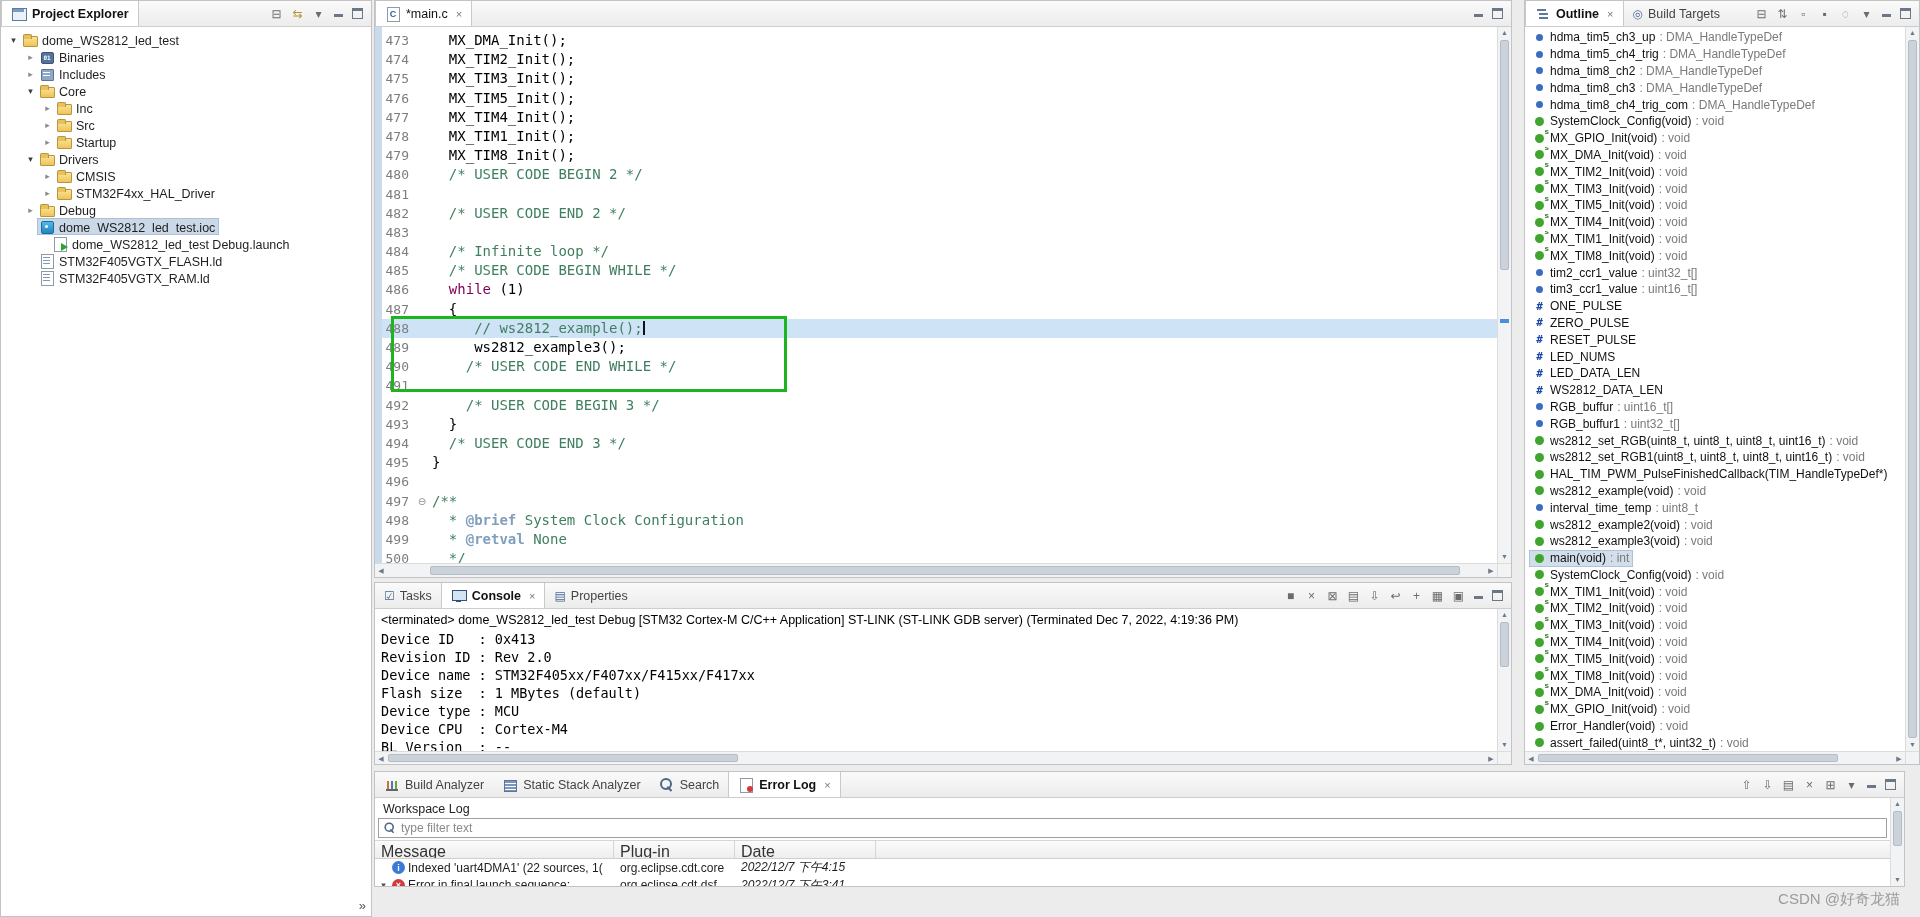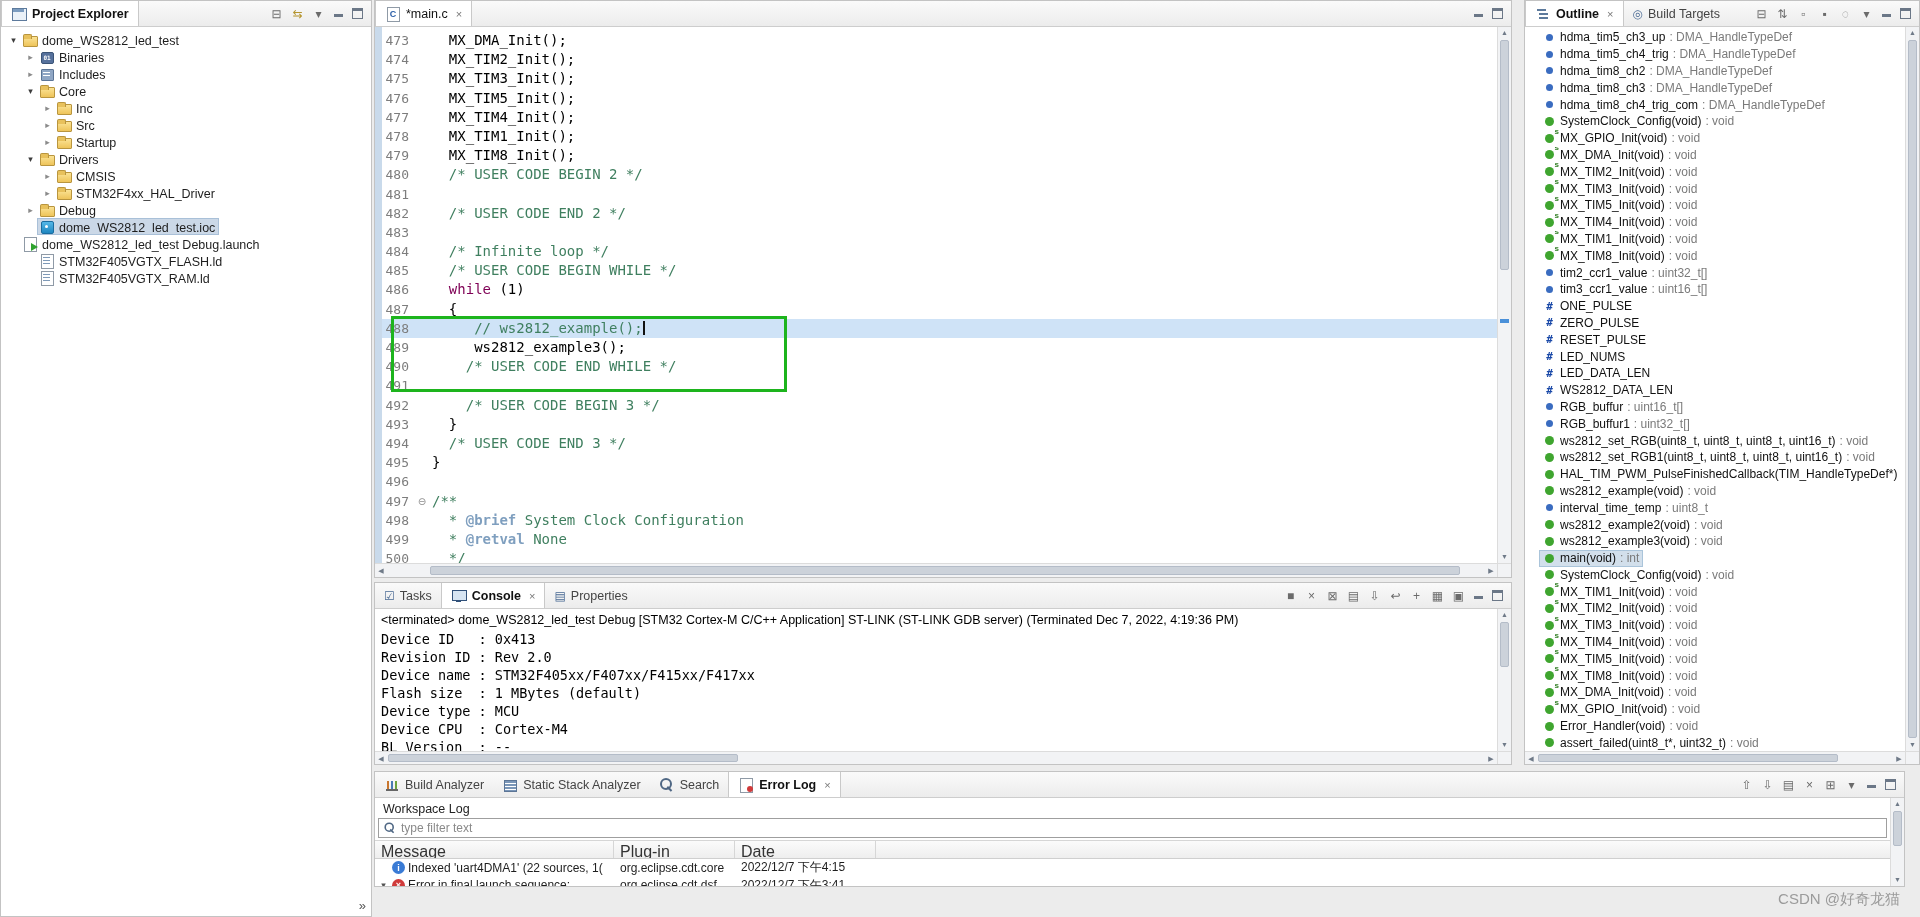--- a/index.html
+++ b/index.html
@@ -76,21 +76,21 @@
 .vthumb{position:absolute;left:2px;right:2px;background:#ccd2da;border:1px solid #b4bcc8;border-radius:2px;}
 .hthumb{position:absolute;top:2px;bottom:2px;background:#ccd2da;border:1px solid #b4bcc8;border-radius:2px;}
 .ovm{position:absolute;left:2px;right:2px;height:4px;background:#4a90d9;}
 .corner{position:absolute;right:0;bottom:0;width:14px;height:14px;background:#f2f3f5;border-left:1px solid #dcdcdc;border-top:1px solid #dcdcdc;}
 
 #con-title{position:absolute;top:30px;left:6px;right:20px;font-size:12.5px;color:#000;white-space:nowrap;overflow:hidden;}
 #con-out{position:absolute;top:47px;left:6px;right:16px;bottom:13px;overflow:hidden;}
 .conline{font:13.5px/18px "DejaVu Sans Mono",monospace;color:#000;white-space:pre;}
 
 #outlist{position:absolute;top:26px;left:0;right:14px;bottom:13px;padding-top:2px;overflow:hidden;}
-.orow{display:flex;align-items:flex-end;height:16.8px;padding-left:14px;font-size:12px;white-space:nowrap;overflow:hidden;}
+.orow{display:flex;align-items:flex-end;height:16.8px;padding-left:4px;font-size:12px;white-space:nowrap;overflow:hidden;}
 .owrap{display:flex;align-items:center;gap:4px;height:100%;padding:0 4px;}
 .owrap.sel{background:#d2dfeb;outline:1px solid #aac4da;outline-offset:-1px;}
 .oic{width:13px;height:13px;position:relative;flex:none;display:inline-block;text-align:center;}
 .oic-v::before{content:"";position:absolute;left:3px;top:3px;width:7px;height:7px;border-radius:50%;background:#3a6cc0;}
 .oic-f::before,.oic-s::before{content:"";position:absolute;left:2px;top:2px;width:9px;height:9px;border-radius:50%;background:#3fa52f;}
 .oic-m{color:#1a49a8;font:bold 11px/13px "DejaVu Sans Mono",monospace;}
 .sdec{position:absolute;right:-3px;top:-5px;font-size:8px;font-weight:bold;color:#2f7d22;}
 .oname{color:#111;}
 .otype{color:#7a7a7a;}
 
@@ -100,21 +100,21 @@
 #filterbox input::placeholder{color:#8a8a8a;}
 .loghead{position:absolute;top:68px;left:0;right:14px;height:19px;display:flex;background:linear-gradient(#fbfbfb,#eee);border-top:1px solid #d6d6d6;border-bottom:1px solid #cfcfcf;font-size:16px;color:#333;}
 .lhc{padding:2px 6px;border-right:1px solid #d6d6d6;overflow:hidden;white-space:nowrap;}
 .w1{width:239px;}.w2{width:121px;}.w3{width:141px;}.wf{flex:1;border-right:none;}
 #logrows{position:absolute;top:87px;left:0;right:14px;bottom:0;overflow:hidden;font-size:12px;}
 .lrow{display:flex;height:17.5px;align-items:center;}
 .lcell{overflow:hidden;white-space:nowrap;flex:none;}
 .lmsg{width:239px;display:flex;align-items:center;gap:3px;}
 .lmtext{overflow:hidden;white-space:nowrap;}
 .lplug{width:121px;padding-left:6px;}
-.ldate{width:141px;padding-left:6px;}
+.ldate{width:141px;padding-left:6px;font-style:italic;}
 .larrow{width:11px;font-size:9px;color:#555;text-align:center;flex:none;}
 .badge{width:13px;height:13px;border-radius:50%;color:#fff;font-size:9px;font-weight:bold;display:flex;align-items:center;justify-content:center;flex:none;}
 .badge.info{background:#3a7bd5;}
 .badge.err{background:#d03b3b;}
 #watermark{position:absolute;right:20px;bottom:8px;font-size:15px;color:#9b9b9b;z-index:20;}
 </style>
 </head>
 <body>
 
 <div class="stack" id="explorer" style="left:0;top:0;width:372px;height:917px;">
@@ -209,21 +209,21 @@
           <span class="tlabel">Debug</span>
         </span>
       </div>
       <div class="trow" style="padding-left: 23px;">
         <span class="tw"></span>
         <span class="itemwrap sel">
           <span class="ic ic-ioc"></span>
           <span class="tlabel">dome_WS2812_led_test.ioc</span>
         </span>
       </div>
-      <div class="trow" style="padding-left: 6px;">
+      <div class="trow" style="padding-left: 36px;">
         <span class="tw"></span>
         <span class="itemwrap">
           <span class="ic ic-launch"></span>
           <span class="tlabel">dome_WS2812_led_test Debug.launch</span>
         </span>
       </div>
       <div class="trow" style="padding-left: 23px;">
         <span class="tw"></span>
         <span class="itemwrap">
           <span class="ic ic-ld"></span>

